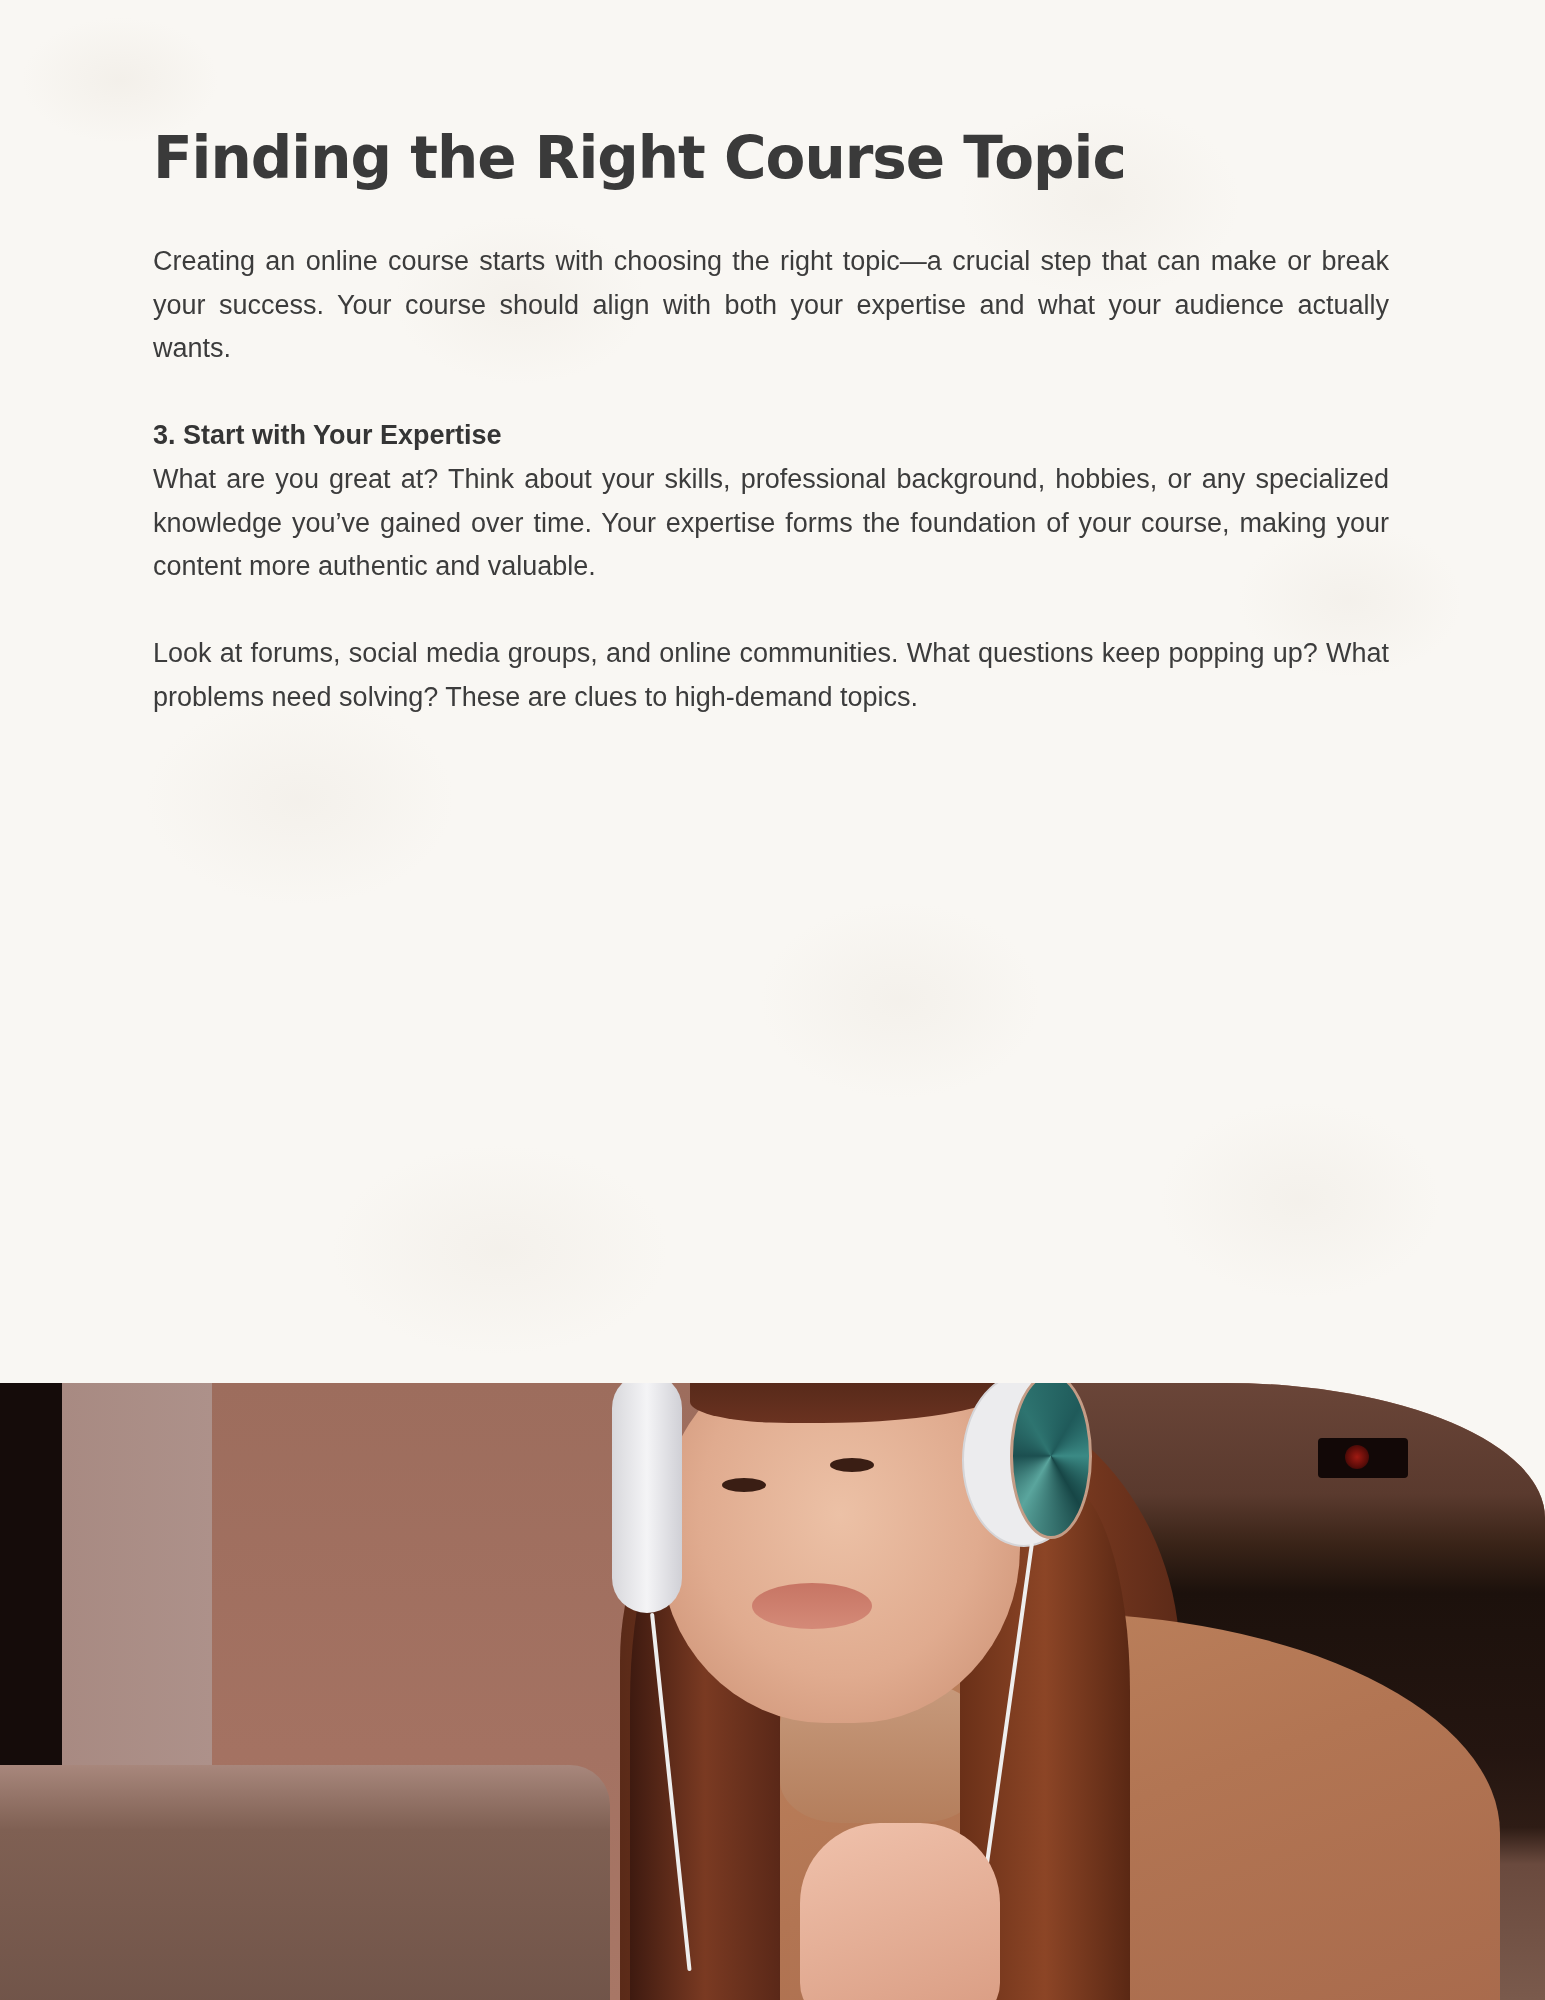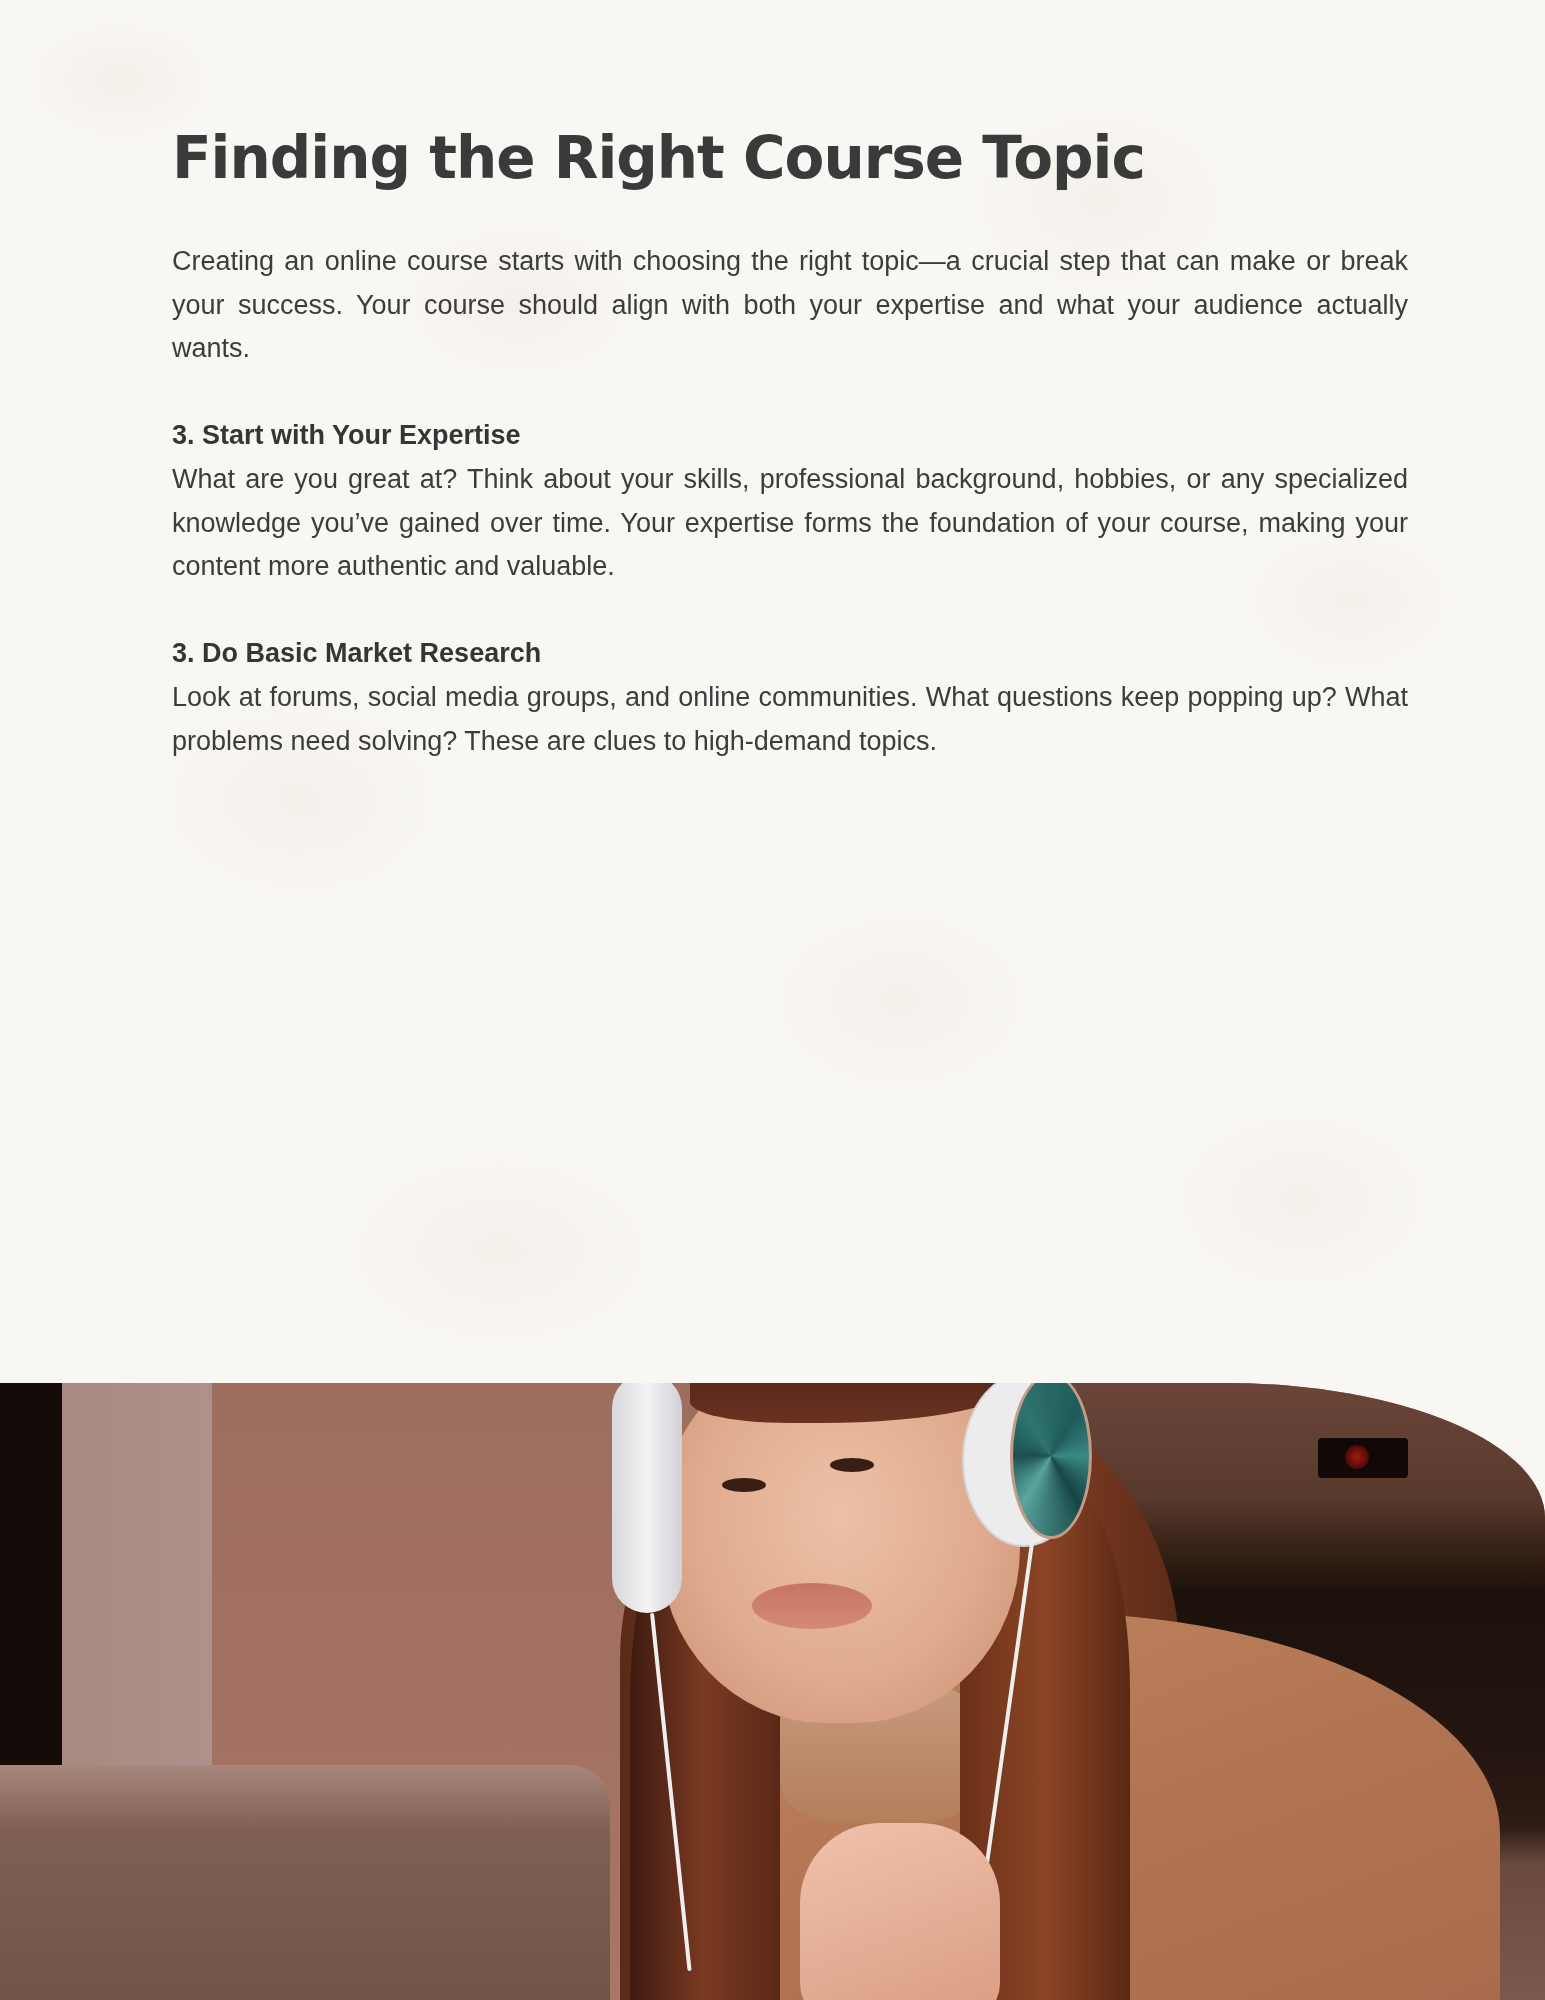--- a/index.html
+++ b/index.html
@@ -12,21 +12,21 @@
       radial-gradient(ellipse 200px 140px at 1100px 200px, rgba(232,226,217,0.30), rgba(232,226,217,0) 70%),
       radial-gradient(ellipse 160px 110px at 1350px 600px, rgba(232,226,217,0.30), rgba(232,226,217,0) 70%),
       radial-gradient(ellipse 220px 150px at 300px 800px, rgba(232,226,217,0.30), rgba(232,226,217,0) 70%),
       radial-gradient(ellipse 200px 140px at 900px 1000px, rgba(232,226,217,0.30), rgba(232,226,217,0) 70%),
       radial-gradient(ellipse 240px 150px at 500px 1250px, rgba(232,226,217,0.30), rgba(232,226,217,0) 70%),
       radial-gradient(ellipse 200px 140px at 1300px 1200px, rgba(232,226,217,0.30), rgba(232,226,217,0) 70%);
     font-family: "Liberation Sans", "DejaVu Sans", sans-serif;
     color: #3b3b3b;
   }
   .content {
-    position: absolute; left: 172px; top: 118px; width: 1236px;
+    position: absolute; left: 153px; top: 118px; width: 1236px;
   }
   .page-title {
     margin: 0; font-family: "DejaVu Sans", "Liberation Sans", sans-serif;
     font-weight: bold; font-size: 58px; letter-spacing: -1px; line-height: 80px;
     color: #3a3a3a;
   }
   .text-block {
     margin-top: 42px;
     font-size: 27px; line-height: 43.6px; color: #3c3c3c;
   }
@@ -94,21 +94,20 @@
   <div class="text-block">
     <p class="last-line-left">Creating an online course starts with choosing the right topic—a crucial step that can make or break your success. Your course should align with both your expertise and what your audience actually wants.</p>
 
     <div class="section">
       <h2 class="section-heading">3. Start with Your Expertise</h2>
       <p class="section-body">What are you great at? Think about your skills, professional background, hobbies, or any specialized knowledge you’ve gained over time. Your expertise forms the foundation of your course, making your content more authentic and valuable.</p>
     </div>
 
 
     <div class="section">
-      <h2 class="section-heading">3. Do Basic Market Research</h2>
       <p class="section-body">Look at forums, social media groups, and online communities. What questions keep popping up? What problems need solving? These are clues to high-demand topics.</p>
     </div>
 
     <div class="section">
     </div>
   </div>
 </div>
 
 <div class="photo" title="Smiling woman wearing white headphones with teal ear cups, hands clasped at chest, in front of a laptop">
   <div class="wall-main"></div>

